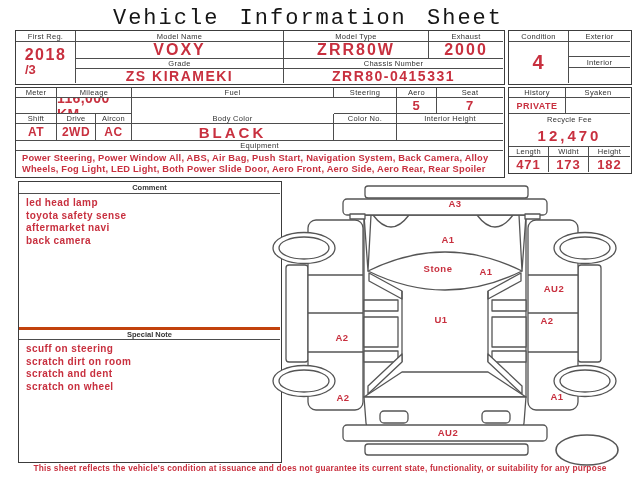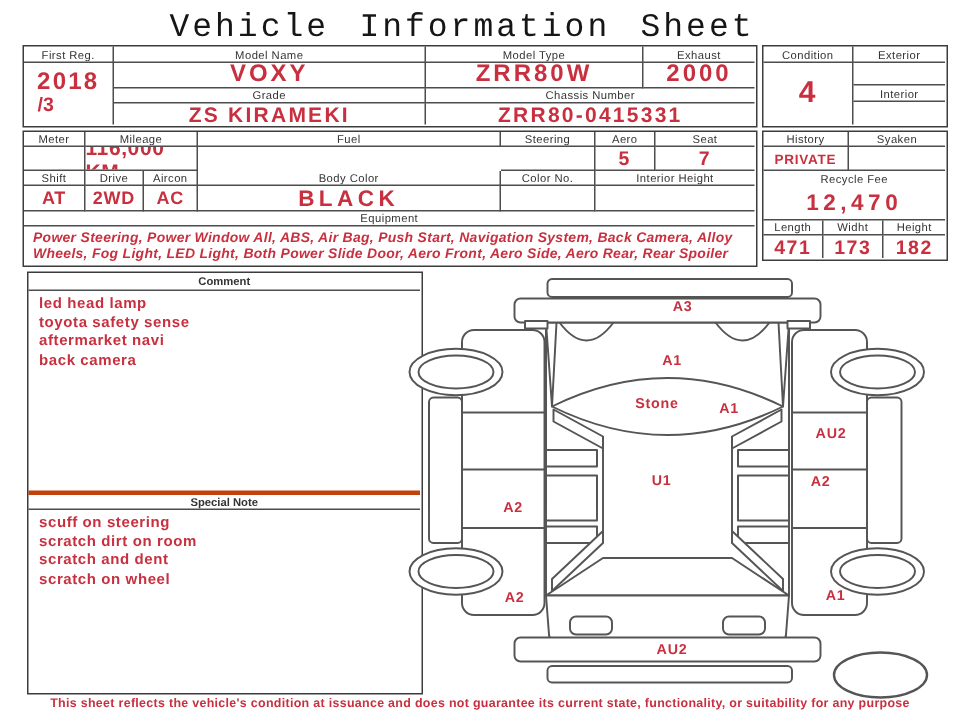--- a/index.html
+++ b/index.html
@@ -16,21 +16,21 @@
   .v16{font-size:16px;letter-spacing:2px;}
   .v15{font-size:15px;letter-spacing:3px;}
   .v14{font-size:14px;letter-spacing:1.5px;}
   .v13{font-size:13px;letter-spacing:1px;}
   .v12{font-size:12px;letter-spacing:.5px;}
   .v10{font-size:14px;letter-spacing:.4px;}
   .v20{font-size:20px;letter-spacing:1px;}
   .title{position:absolute;left:0;top:6px;width:616px;text-align:center;
          font-size:22px;color:#161616;letter-spacing:2px;word-spacing:5px;font-family:Liberation Mono, monospace;}
   .eqtext{font-size:9.3px;line-height:1.18;text-align:left;padding:2px 6px;
-          align-items:flex-start;justify-content:flex-start;display:flex;letter-spacing:.2px;font-style:italic;}
+          align-items:flex-start;justify-content:flex-start;display:flex;letter-spacing:.2px;}
   .listtext{position:absolute;box-sizing:border-box;padding:3px 7px;font-size:10px;
             font-weight:bold;color:#c8303f;line-height:1.25;letter-spacing:.4px;}
   .hdr{font-size:7.5px;color:#333;display:flex;align-items:center;justify-content:center;font-weight:bold;}
   .firstreg{flex-direction:column;align-items:center;justify-content:center;}
   .firstreg .y{font-size:16px;letter-spacing:1.5px;line-height:1;}
   .firstreg .m{font-size:13px;line-height:1.1;align-self:flex-start;margin-left:9px;}
   .disclaimer{position:absolute;left:0;top:463px;width:640px;text-align:center;
               font-size:8.3px;font-weight:bold;color:#c8303f;letter-spacing:.2px;}
   svg text{fill:#c8303f;font-family:"Liberation Sans",sans-serif;font-size:9.5px;
            font-weight:bold;text-anchor:middle;letter-spacing:.5px;}

